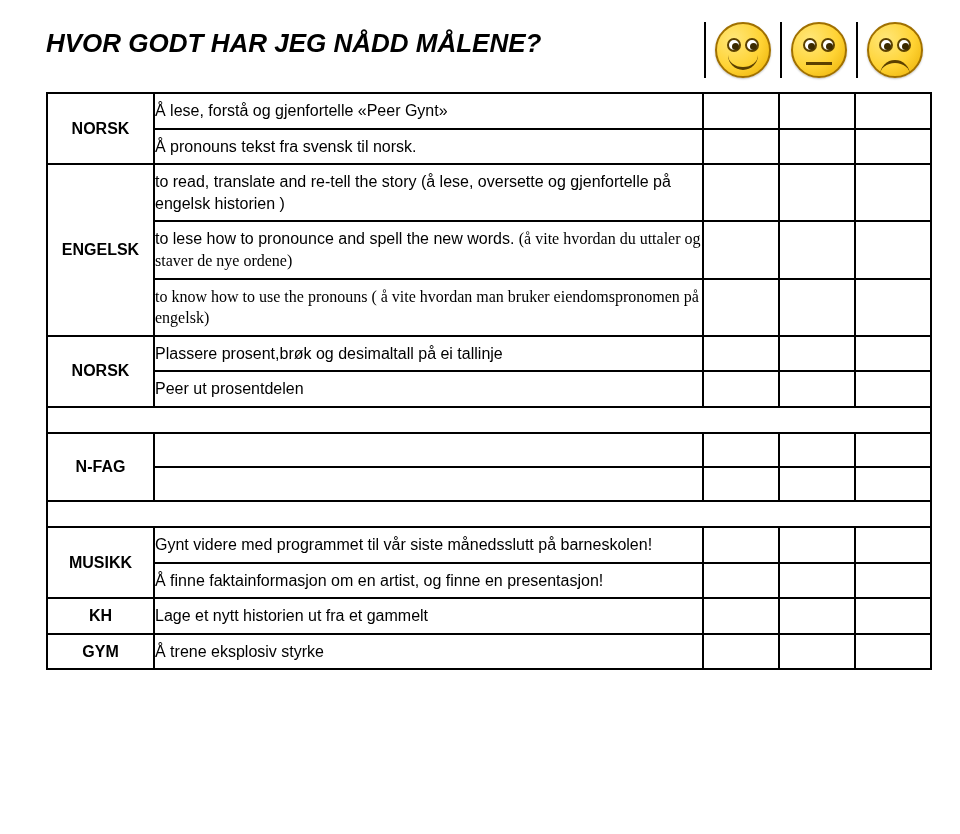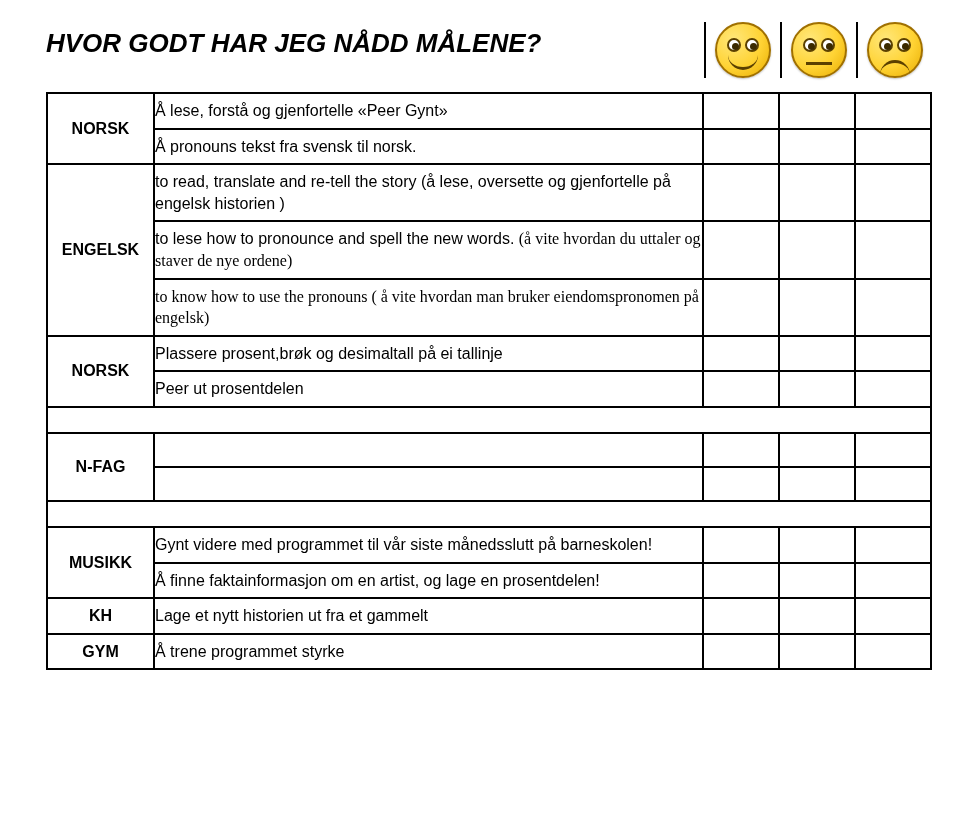--- a/index.html
+++ b/index.html
@@ -245,36 +245,36 @@
       </tr>
 
     <tr>
       <td class="subject-label" rowspan="2">MUSIKK</td>
       <td class="goal">Gynt videre med programmet til vår siste månedsslutt på barneskolen!</td>
       <td class="check"></td>
       <td class="check"></td>
       <td class="check"></td>
     </tr>
     <tr>
-      <td class="goal">Å finne faktainformasjon om en artist, og lage en prosentdelen!</td>
+      <td class="goal">Å finne faktainformasjon om en artist, og finne en presentasjon!</td>
       <td class="check"></td>
       <td class="check"></td>
       <td class="check"></td>
     </tr>
 
     <tr>
       <td class="subject-label">KH</td>
       <td class="goal">Lage et nytt historien ut fra et gammelt</td>
       <td class="check"></td>
       <td class="check"></td>
       <td class="check"></td>
     </tr>
 
     <tr>
       <td class="subject-label">GYM</td>
-      <td class="goal">Å trene programmet styrke</td>
+      <td class="goal">Å trene eksplosiv styrke</td>
       <td class="check"></td>
       <td class="check"></td>
       <td class="check"></td>
     </tr>
 
   </tbody>
 </table>
 
 </body></html>

